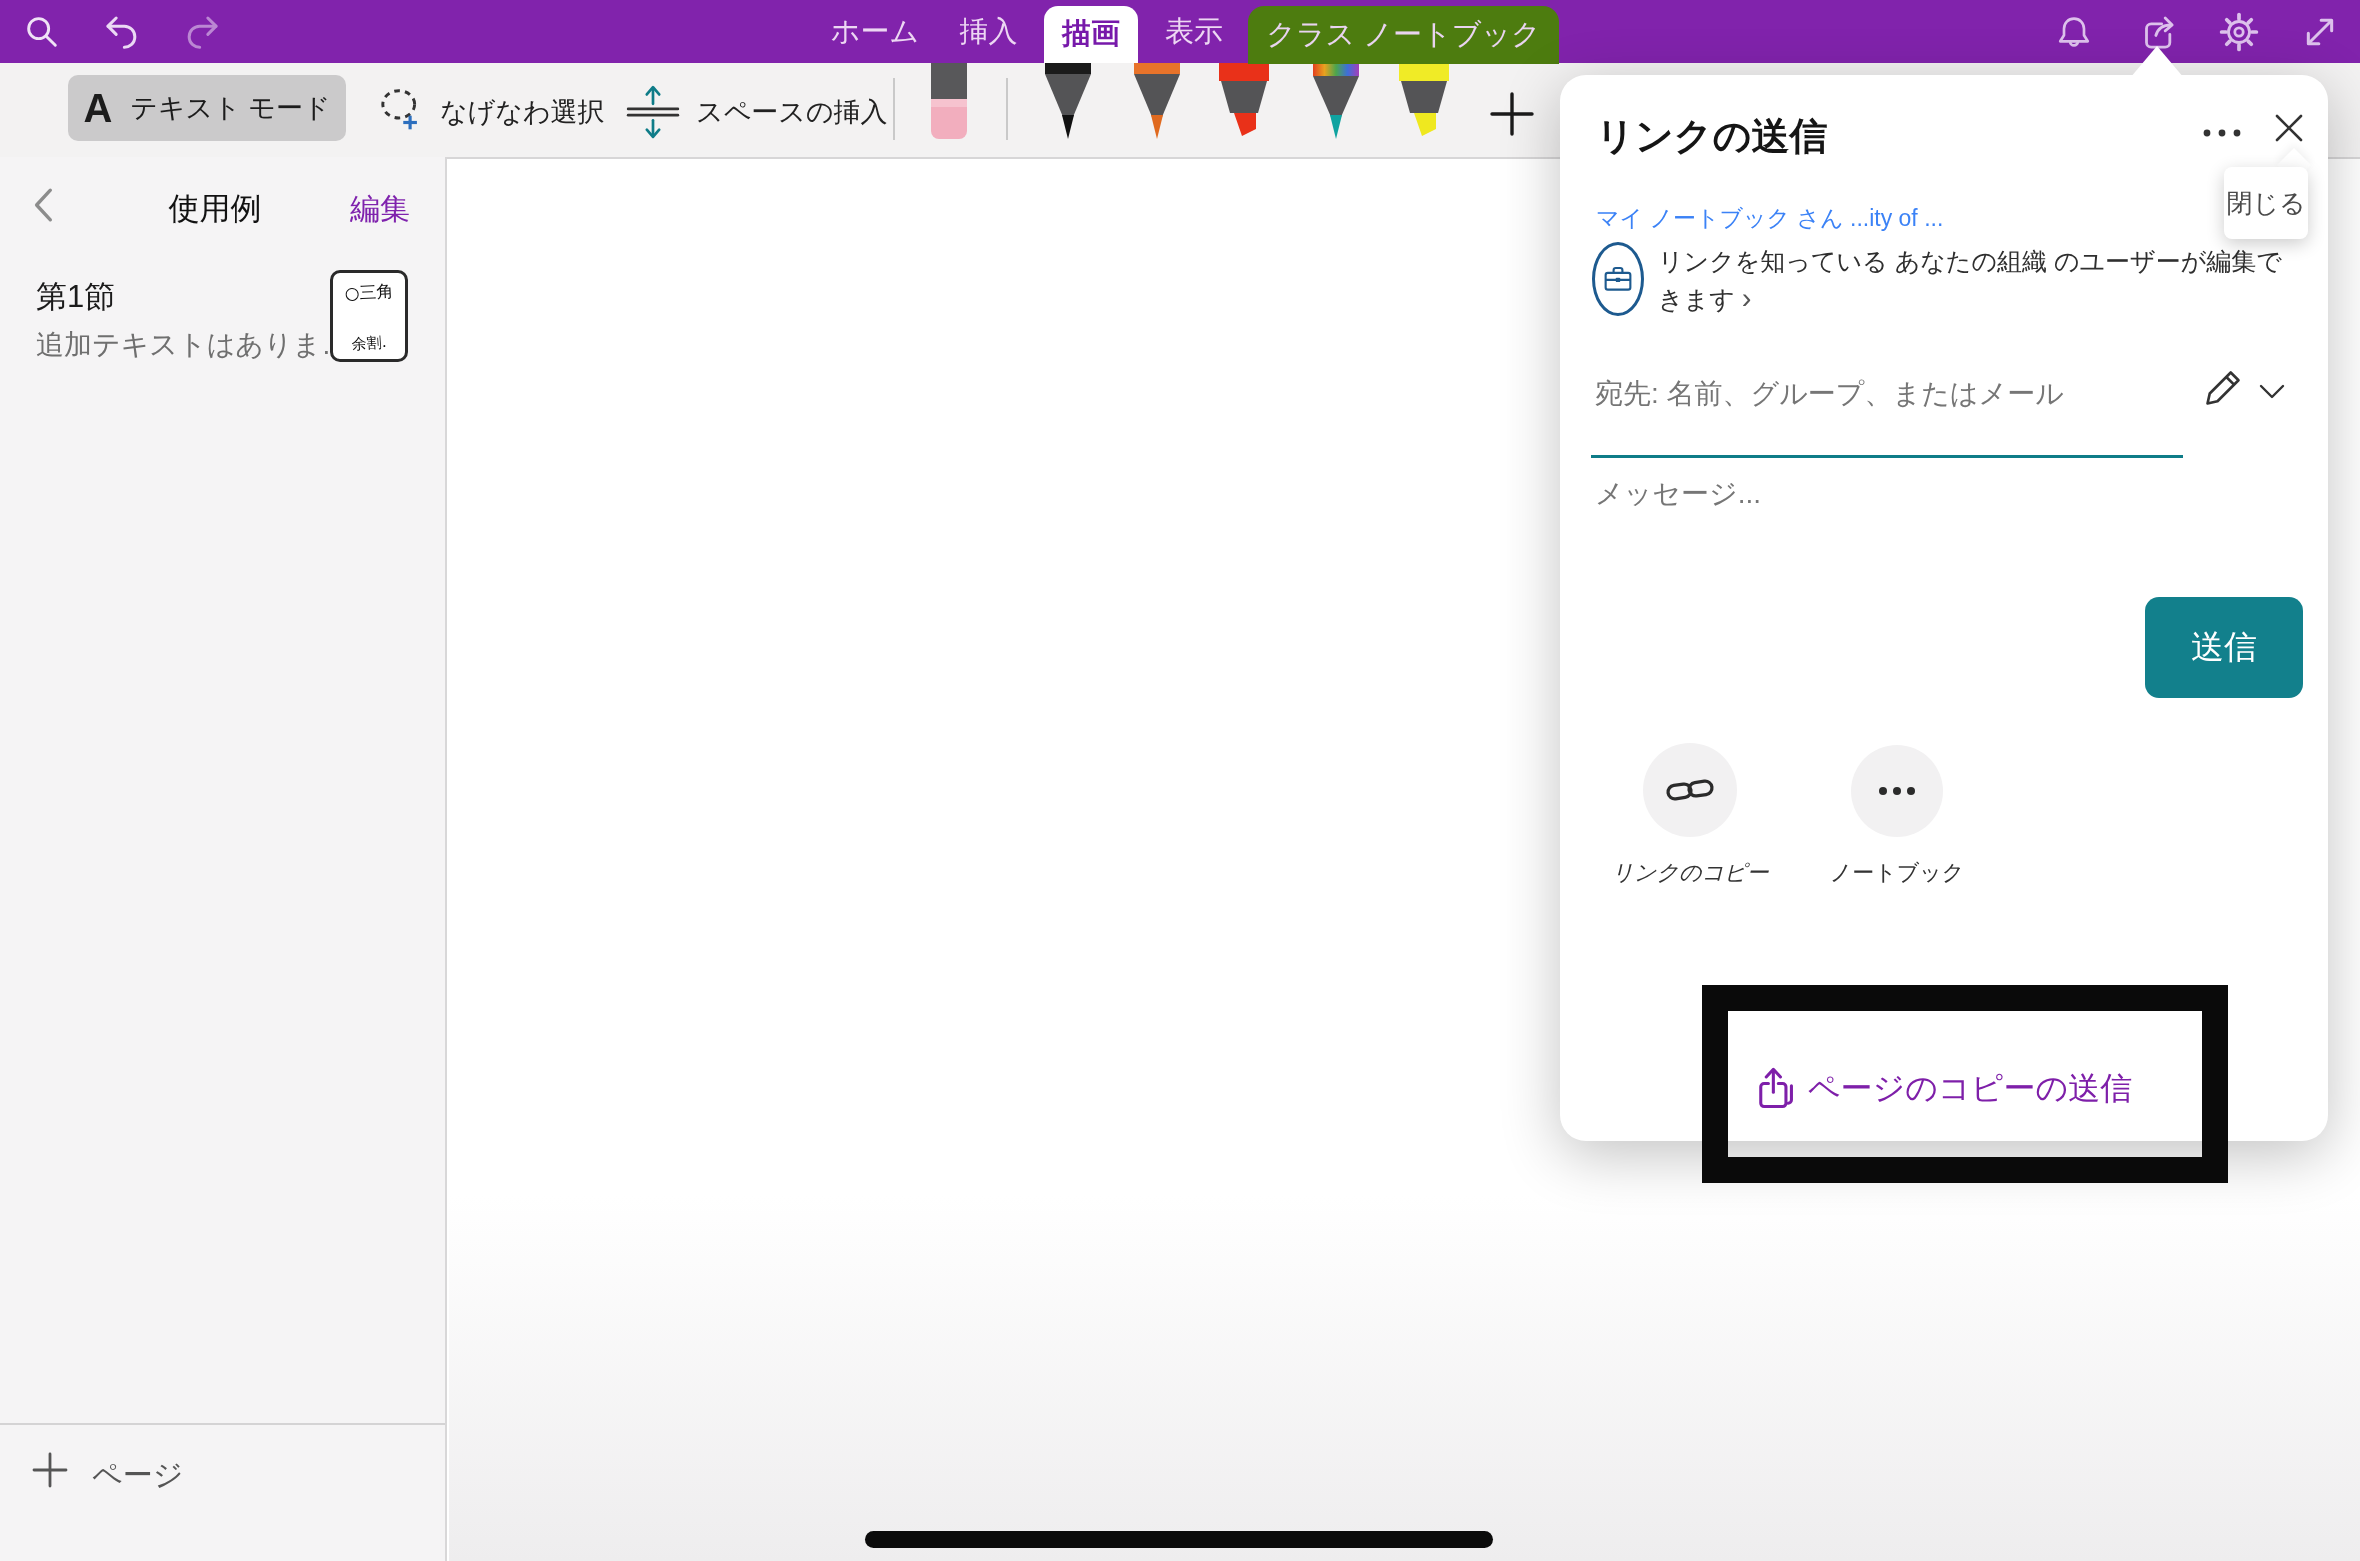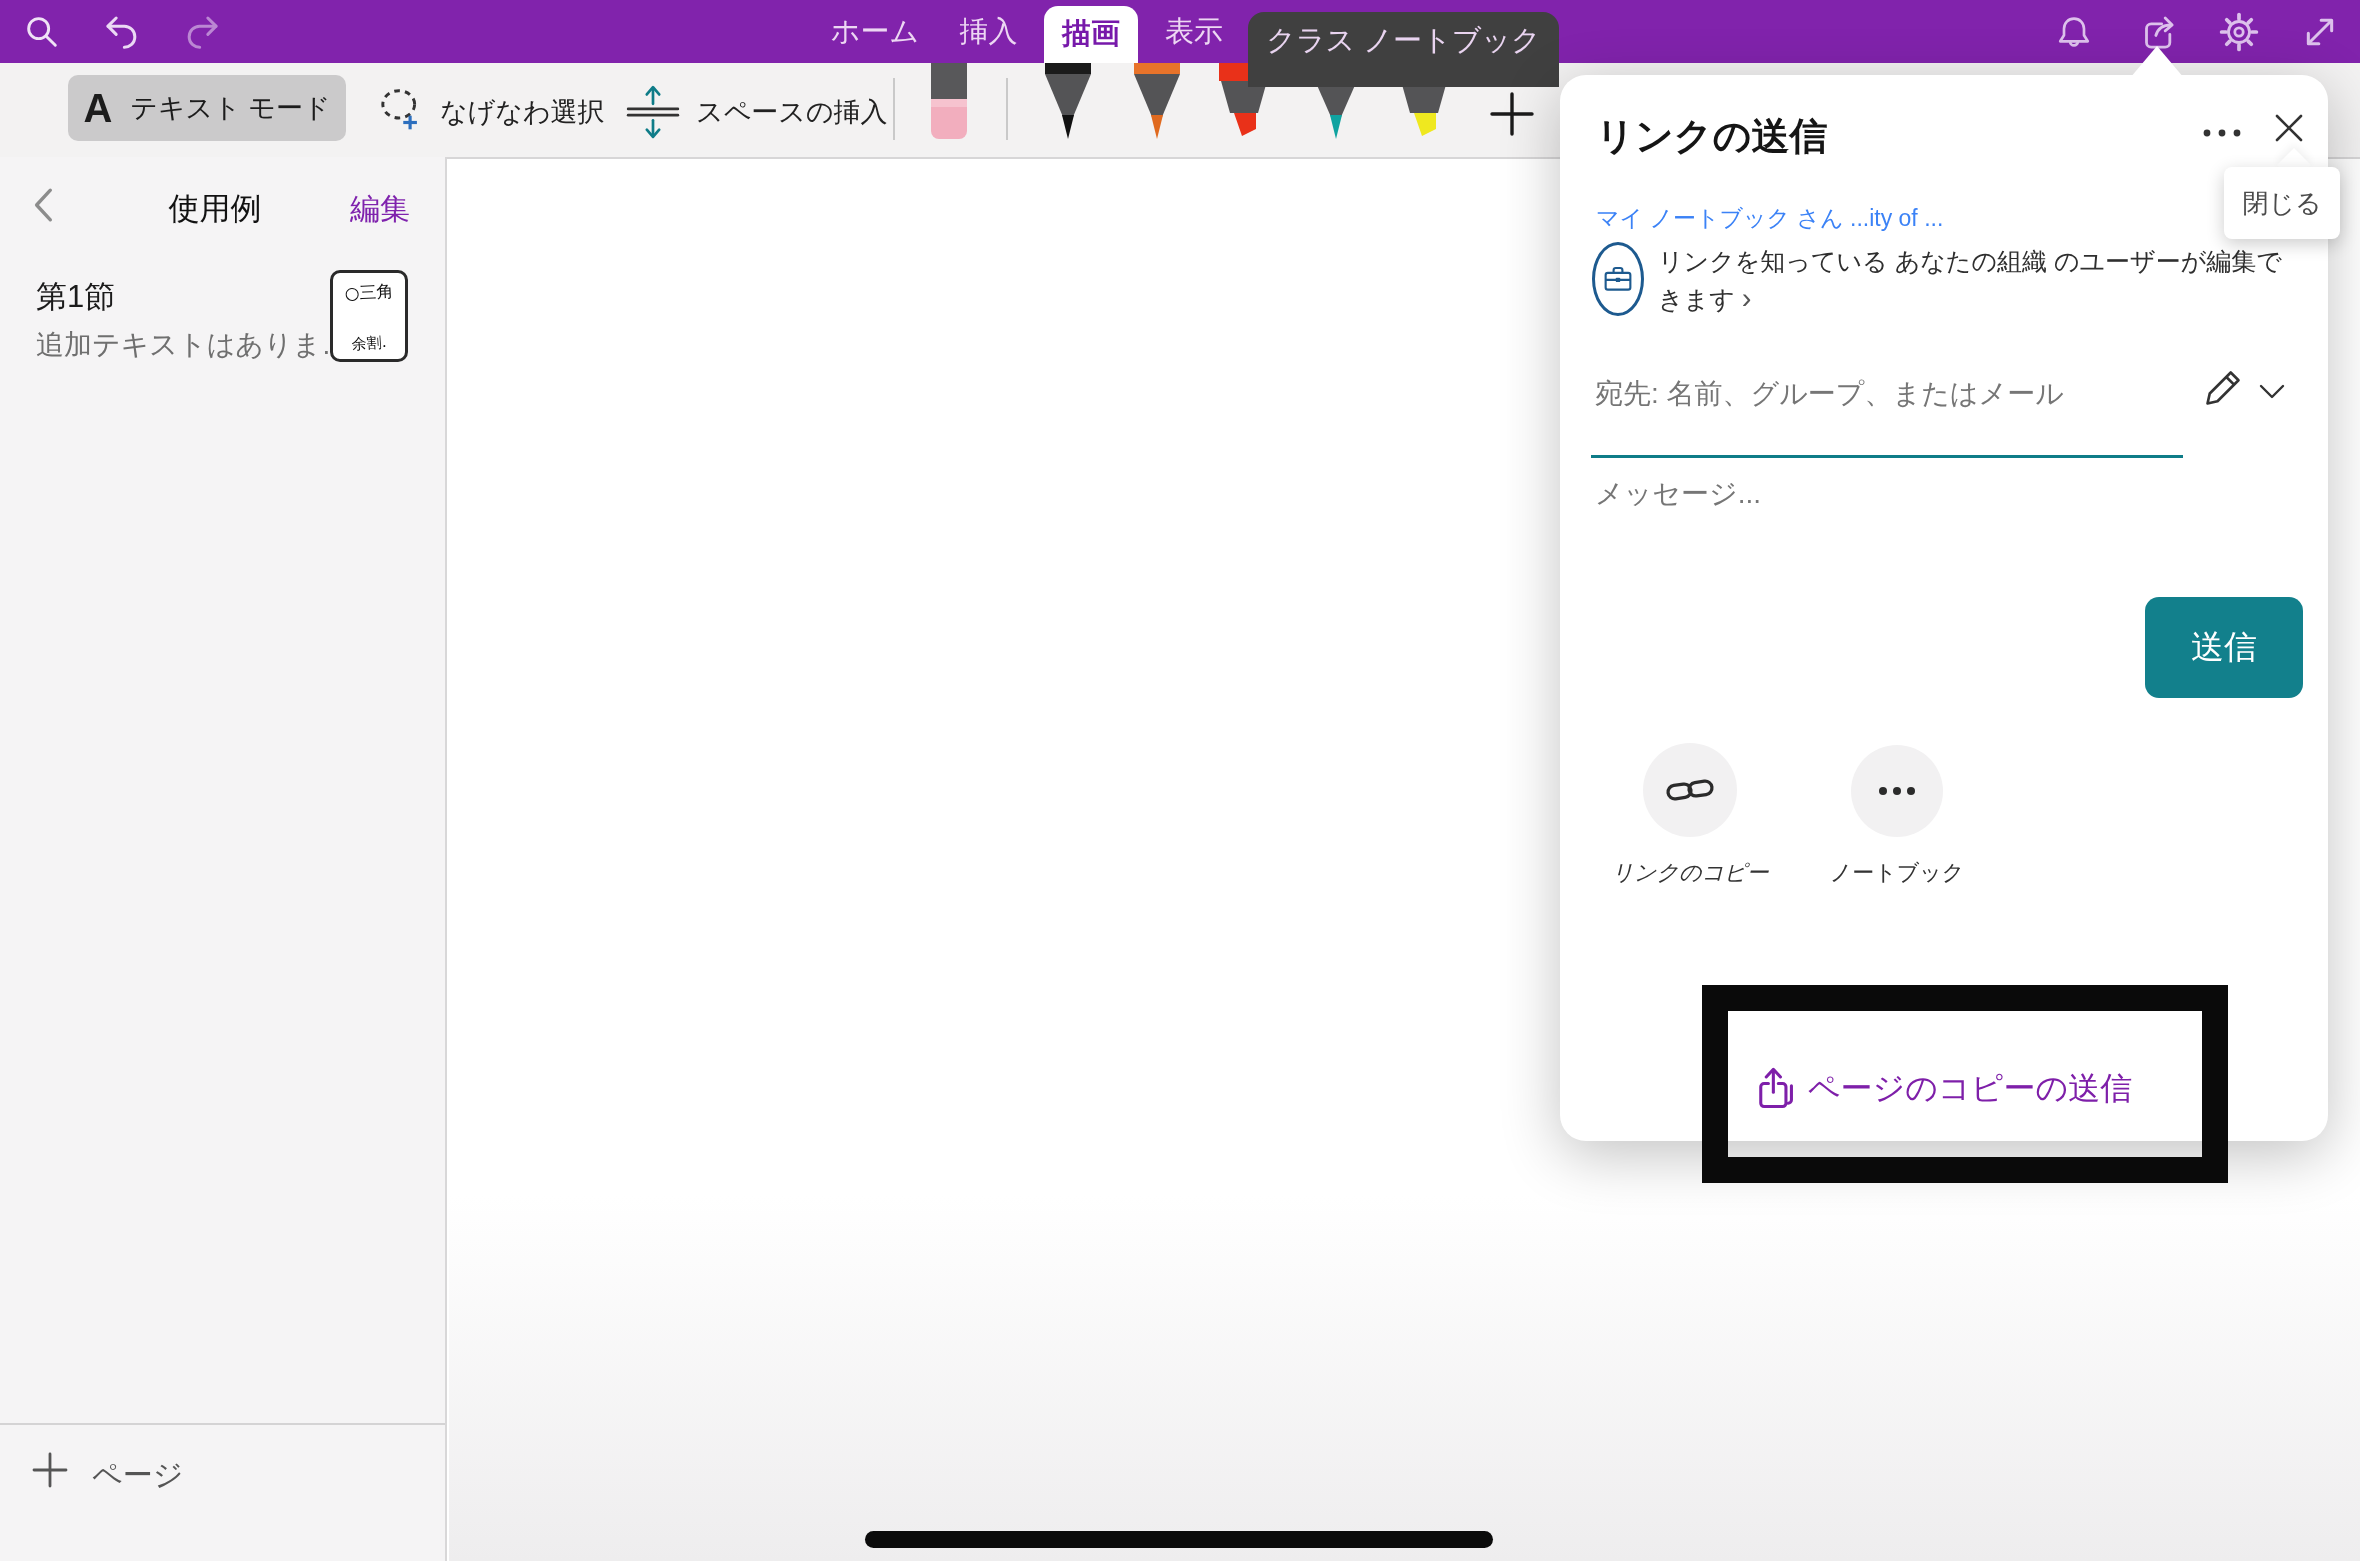--- a/index.html
+++ b/index.html
@@ -4,21 +4,21 @@
 <style>
   html,body{margin:0;padding:0;}
   body{font-family:"Liberation Sans","DejaVu Sans",sans-serif;background:#fff;}
   .stage{position:relative;width:2360px;height:1561px;overflow:hidden;background:#fff;}
   .abs{position:absolute;}
   
   .topbar{left:0;top:0;width:2360px;height:63px;background:#8123AC;z-index:30;}
   .topbar .iconbtn{position:absolute;top:10px;width:44px;height:44px;display:flex;align-items:center;justify-content:center;}
   .tab{position:absolute;top:0;height:63px;line-height:63px;text-align:center;font-size:29px;color:#EDD7F3;}
   .tab.active{top:6px;height:57px;line-height:54px;background:#fff;color:#7719AA;font-weight:bold;border-radius:14px 14px 0 0;}
-  .tab.dark{top:12px;height:75px;line-height:56px;background:#404040;border-radius:16px 16px 0 0;color:#E9D4F0;}
+  .tab.dark{top:6px;height:58px;line-height:56px;background:#4d7c0f;border-radius:16px 16px 0 0;color:#E9D4F0;}
   
   .toolbar{left:0;top:63px;width:2360px;height:94px;background:#F3F2F2;border-bottom:2px solid #D7D6D7;z-index:10;}
   .tm-btn{position:absolute;left:68px;top:12px;width:278px;height:66px;background:#CBCACB;border-radius:10px;display:flex;align-items:center;justify-content:center;gap:18px;}
   .tm-a{font-size:40px;font-weight:bold;color:#1c1c1c;line-height:1;}
   .tm-label{font-size:27px;color:#1c1c1c;}
   .tool-label{position:absolute;top:31px;font-size:27px;color:#222;}
   .tb-divider{position:absolute;top:15px;width:2px;height:62px;background:#C9C9C9;}
   
   .sidebar{left:0;top:157px;width:447px;height:1404px;background:#F5F4F5;border-right:2px solid #D8D7D8;z-index:11;box-sizing:border-box;}
   .sb-title{position:absolute;left:110px;top:188px;width:210px;text-align:center;font-size:31px;color:#111;}
@@ -42,21 +42,21 @@
   .perm-text{position:absolute;left:98px;top:168px;width:640px;font-size:25px;line-height:37px;color:#2f2f2f;}
   .to-ph{position:absolute;left:35px;top:300px;font-size:28px;color:#767676;}
   .underline{position:absolute;left:31px;top:380px;width:592px;height:3px;background:#0E7C88;}
   .msg-ph{position:absolute;left:35px;top:400px;font-size:28px;color:#767676;}
   .send-btn{position:absolute;left:585px;top:522px;width:158px;height:101px;background:#12808C;border-radius:14px;color:#fff;font-size:33px;display:flex;align-items:center;justify-content:center;}
   .act-circle{position:absolute;width:94px;height:94px;border-radius:50%;background:#F2F1F2;display:flex;align-items:center;justify-content:center;}
   .act-label{position:absolute;top:783px;width:164px;text-align:center;font-size:22px;color:#333;}
   .dlg-footer{position:absolute;left:0;top:962px;width:768px;height:104px;display:flex;align-items:center;justify-content:center;gap:14px;}
   .dlg-footer .txt{font-size:32px;color:#7E1FA9;}
   
-  .tooltip{left:2224px;top:167px;width:116px;height:72px;background:#fff;border-radius:8px;box-shadow:0 5px 18px rgba(0,0,0,.20);z-index:60;display:flex;align-items:center;justify-content:center;font-size:26px;color:#4a4a4a;}
+  .tooltip{left:2224px;top:167px;width:84px;height:72px;background:#fff;border-radius:8px;box-shadow:0 5px 18px rgba(0,0,0,.20);z-index:60;display:flex;align-items:center;justify-content:center;font-size:26px;color:#4a4a4a;}
   .tooltip-ptr{left:2282px;top:153px;width:24px;height:24px;background:#fff;transform:rotate(45deg);box-shadow:-3px -3px 8px rgba(0,0,0,.06);z-index:59;}
   .annotation{left:1702px;top:985px;width:526px;height:198px;border:26px solid #0a0a0a;box-sizing:border-box;z-index:70;pointer-events:none;}
 </style>
 </head>
 <body>
 
 <div class="stage">
 
   <div class="abs topbar">
     <div class="iconbtn" style="left:20px;">

